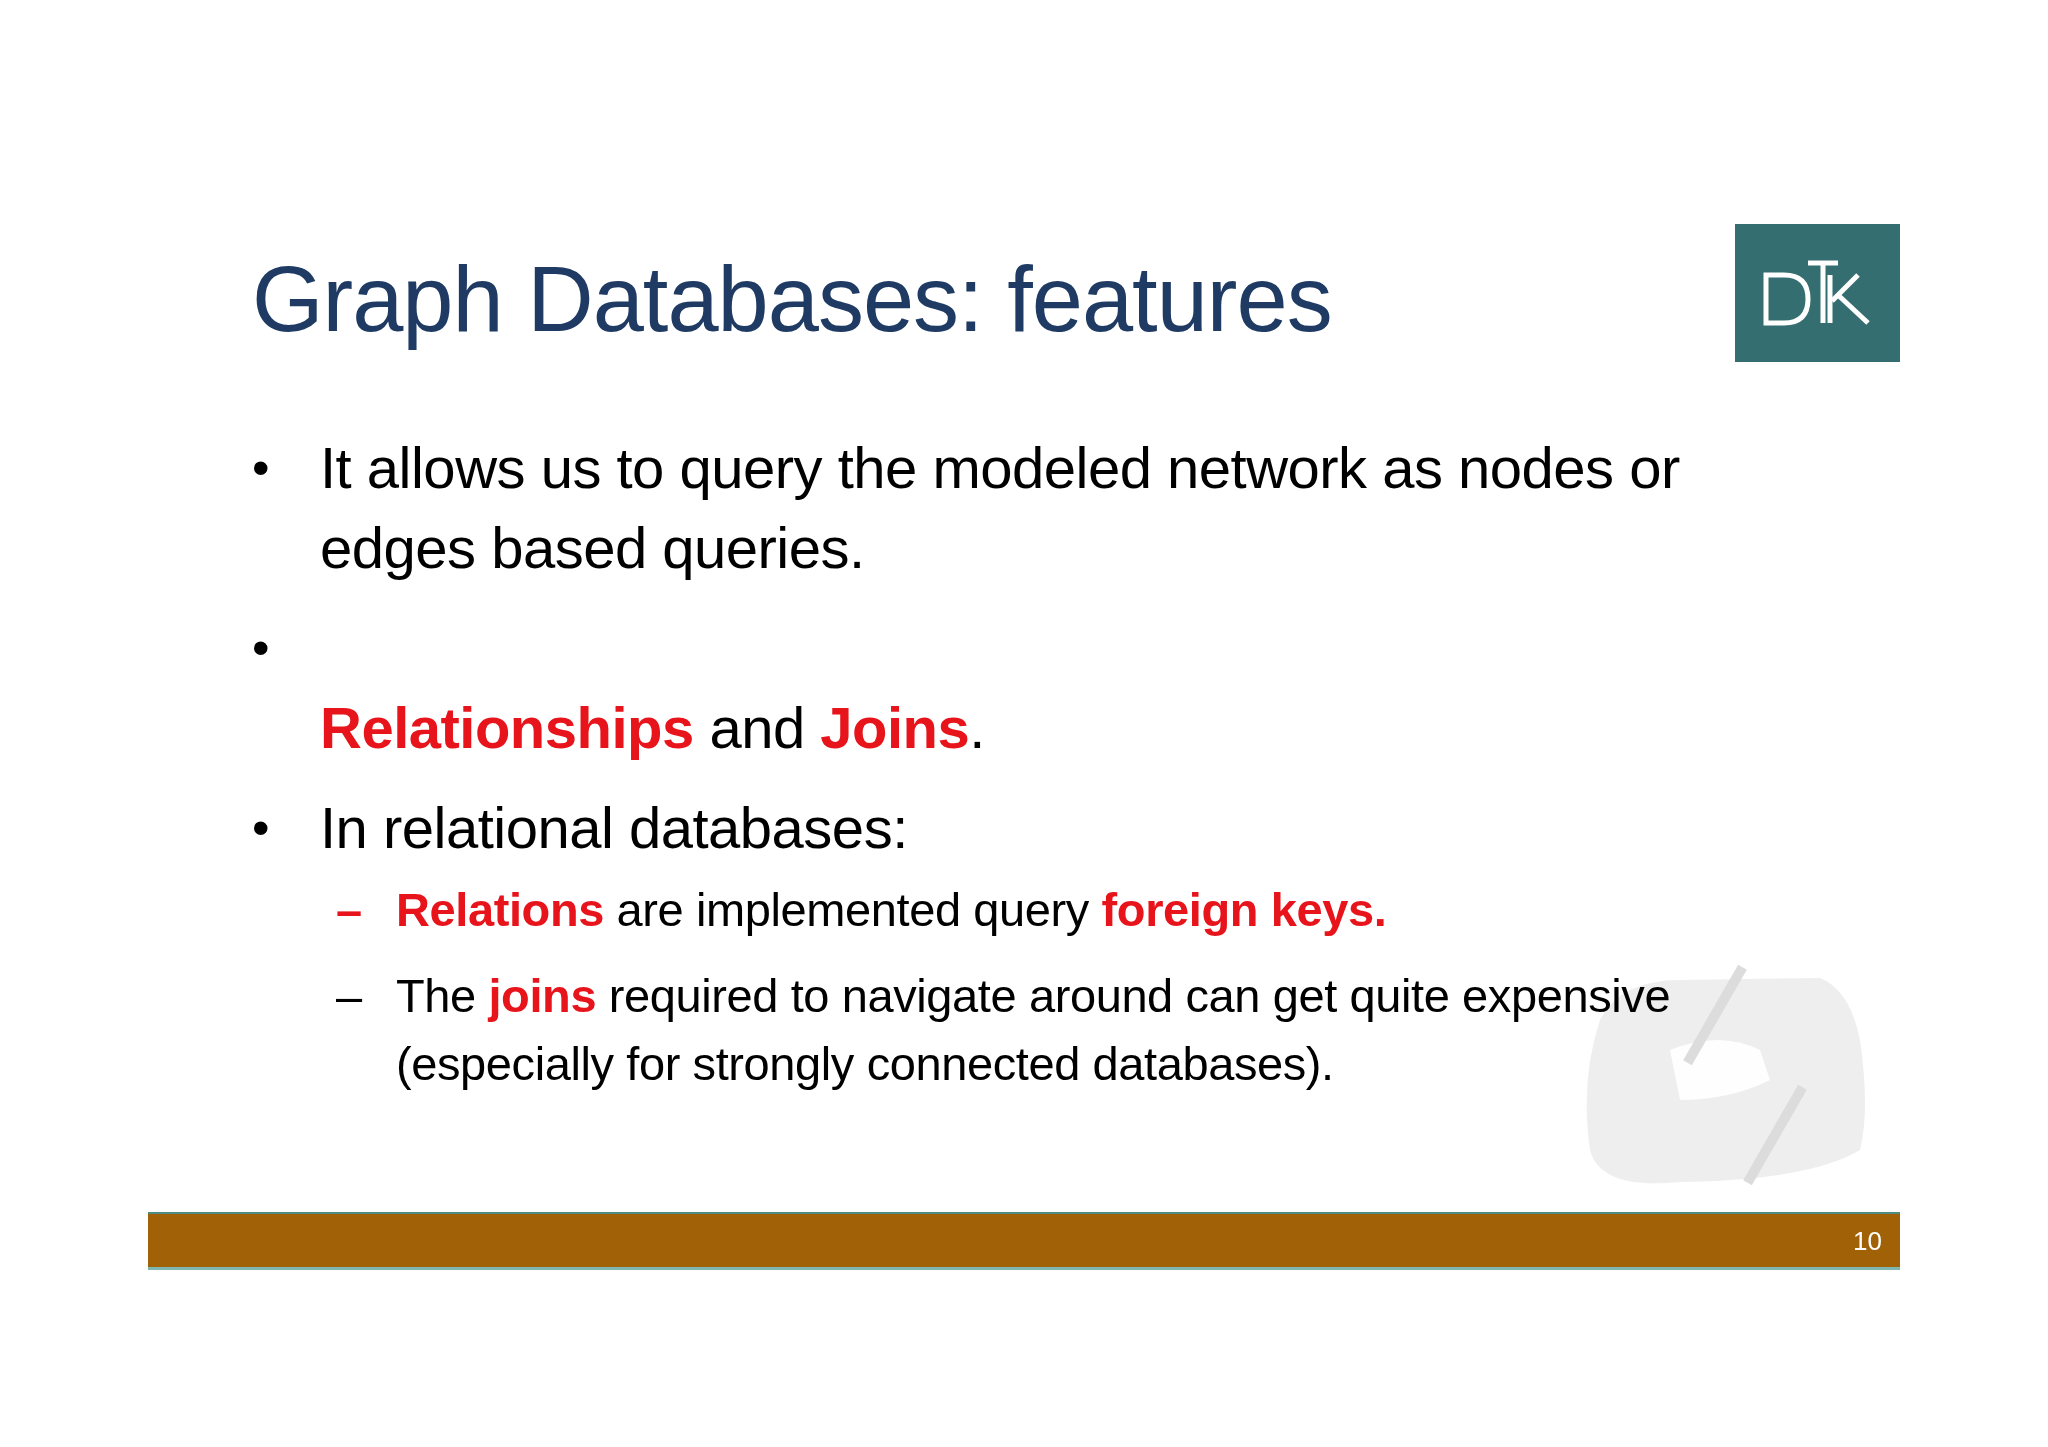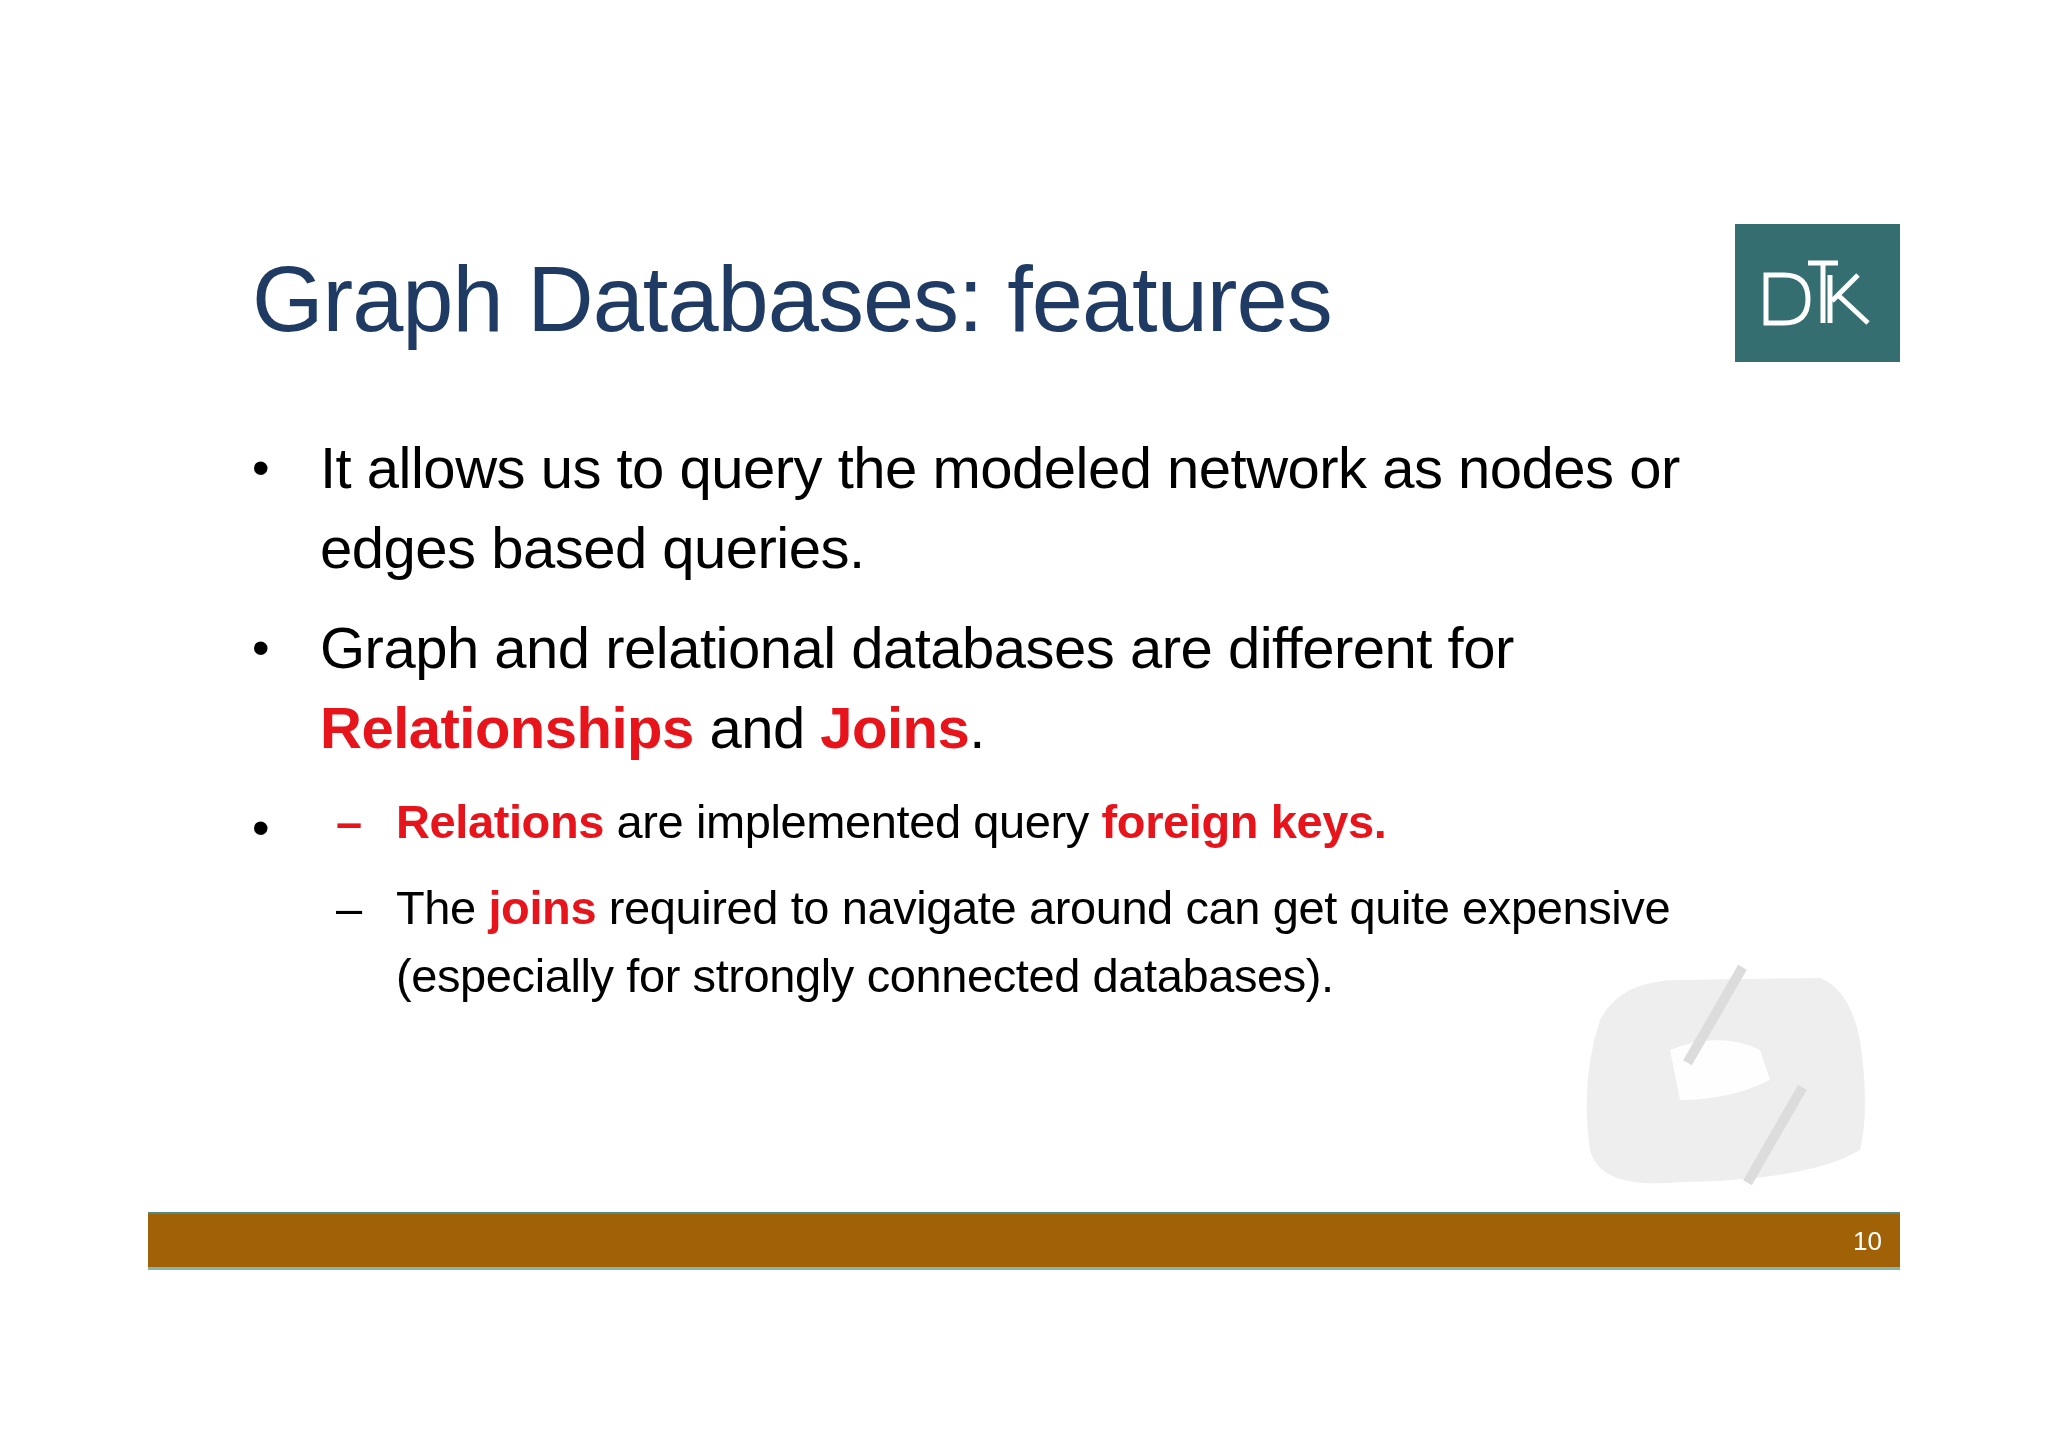--- a/index.html
+++ b/index.html
@@ -136,25 +136,26 @@
 
   <div class="body-list">
 
     <div class="bullet">
       <span class="mark">•</span>
       <span>It allows us to query the modeled network as nodes or edges based queries.</span>
     </div>
 
     <div class="bullet">
       <span class="mark">•</span>
-      <span>Graph and relational databases are different for </span><br><span class="red">Relationships</span><span style="white-space:pre"> and </span><span class="red">Joins</span><span>.</span>
+      <br><span class="red">Relationships</span><span style="white-space:pre"> and </span><span class="red">Joins</span><span>.</span>
     </div>
 
     <div class="bullet" style="margin-bottom:8px;">
       <span class="mark">•</span>
+      <span>In relational databases:</span>
     </div>
 
     <div class="sub">
       <span class="mark red">–</span>
       <span class="red">Relations</span><span style="white-space:pre"> are implemented query </span><span class="red">foreign keys.</span>
     </div>
 
     <div class="sub" style="width:1340px;">
       <span class="mark">–</span>
       <span style="white-space:pre">The </span><span class="red">joins</span><span> required to navigate around can get quite expensive (especially for strongly connected databases).</span>

